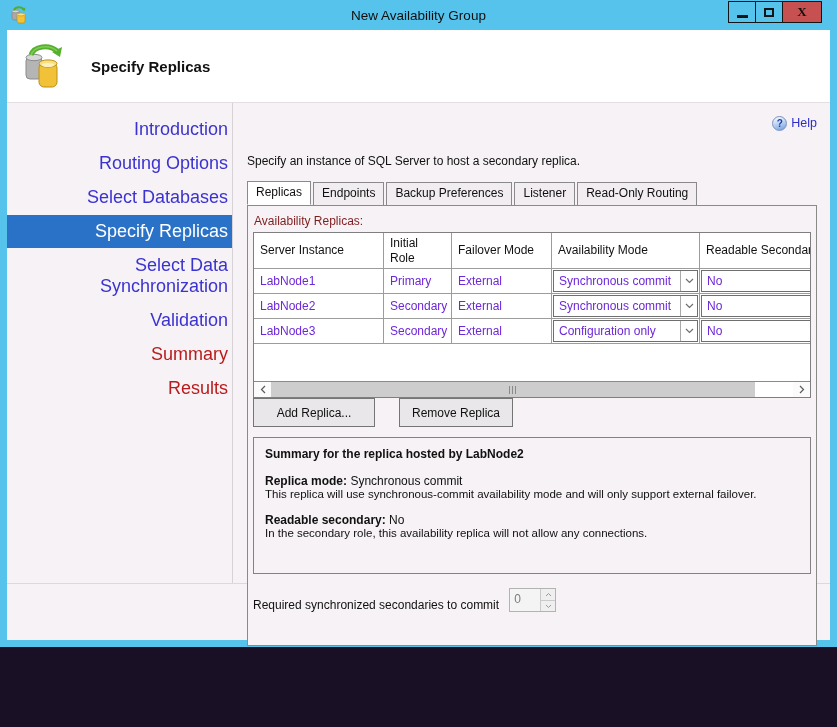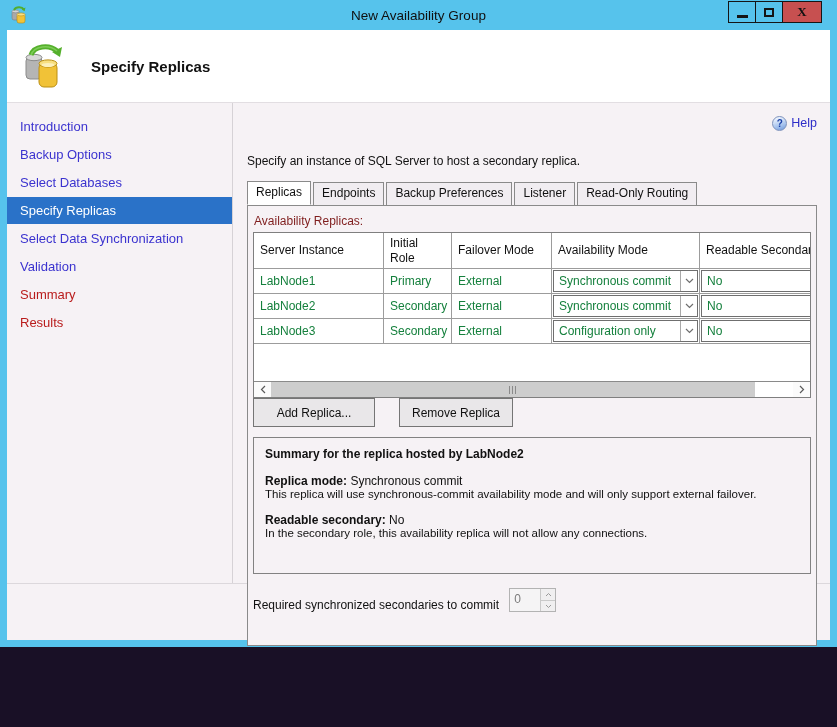--- a/index.html
+++ b/index.html
@@ -26,21 +26,21 @@
   .glyph-min { width:11px; height:3px; background:#151515; margin-top:8px; }
   .glyph-max { width:10px; height:9px; border:2px solid #151515; background:transparent; }
   .glyph-close { font-weight:bold; font-size:13px; color:#121212; font-family:"Liberation Serif", serif; }
   
   .hdr { height:73px; background:#ffffff; display:flex; align-items:center; border-bottom:1px solid #e2dee2; flex:0 0 auto; }
   .hdr svg { margin-left:14px; }
   .hdr-title { font-size:15px; font-weight:bold; color:#111; margin-left:22px; }
   
   .bodyrow { flex:1 1 auto; display:flex; background:#f6f2f5; min-height:0; }
   .sidebar { width:226px; flex:0 0 auto; border-right:1px solid #d6d2d6; padding-top:10px; }
-  .nav-item { font-size:13px; padding:6px 4px 6px 13px; margin-bottom:1px; color:#3b33cf; cursor:default; }
+  .nav-item { font-size:18px; padding:6px 4px 6px 13px; margin-bottom:1px; color:#3b33cf; cursor:default;text-align:right; }
   .nav-item.selected { background:#2a72c8; color:#ffffff; }
   .nav-item.disabled { color:#b91c1c; }
   .content { flex:1 1 auto; padding:0 13px 0 14px; position:relative; min-width:0; }
   .help-row { height:32px; display:flex; justify-content:flex-end; align-items:center; padding-top:8px; }
   .help-link { display:flex; align-items:center; gap:4px; font-size:12.5px; color:#2d2dc8; }
   .help-ico { width:15px; height:15px; border-radius:50%; border:1px solid #7d92bc;
               background:linear-gradient(160deg,#f2f7ff 10%,#9dbceb 70%,#6e97d8);
               color:#1d43a8; font-size:10px; font-weight:bold; display:flex; align-items:center; justify-content:center; }
   .instruction { margin-top:19px; font-size:12px; font-weight:normal; color:#111; }
   
@@ -51,21 +51,21 @@
   .panel { border:1px solid #8a8a8a; background:#f6f2f5; padding:6px 5px 0 5px; height:441px; position:relative; z-index:1; }
   .ar-label { font-size:12px; color:#7f1d1d; margin:2px 0 4px 1px; }
   
   .tbl-wrap { border:1px solid #7f7f7f; background:#ffffff; height:166px; display:flex; flex-direction:column; overflow:hidden; }
   .thead, .trow { display:grid; grid-template-columns:130px 68px 100px 148px 150px; min-width:596px; }
   .thead { height:36px; }
   .thead .th { border-right:1px solid #9c9c9c; border-bottom:1px solid #9c9c9c;
                font-size:12px; color:#111; display:flex; align-items:center; padding:2px 6px; line-height:1.25; }
   .trow { height:25px; }
   .trow .td { border-right:1px solid #9c9c9c; border-bottom:1px solid #9c9c9c;
-              font-size:12px; color:#15803d; display:flex; align-items:center; padding:2px 6px; overflow:hidden; white-space:nowrap; }
+              font-size:12px; color:#6d28d9; display:flex; align-items:center; padding:2px 6px; overflow:hidden; white-space:nowrap; }
   .td.combo-cell { padding:1px; }
   .combo { flex:1 1 auto; height:100%; border:1px solid #6f6f6f; background:#ffffff;
            display:flex; align-items:center; overflow:hidden; }
   .combo .cval { flex:1 1 auto; padding:0 5px; white-space:nowrap; overflow:hidden; }
   .combo .chev { flex:0 0 17px; height:100%; border-left:1px solid #a9a9a9; display:flex; align-items:center; justify-content:center; }
   .tbl-space { flex:1 1 auto; background:#ffffff; }
   
   .hscroll { flex:0 0 16px; border-top:1px solid #8a8a8a; display:flex; background:#ffffff; }
   .sb-btn { flex:0 0 17px; display:flex; align-items:center; justify-content:center; background:#fbfbfb; }
   .sb-thumb { flex:0 0 87%; background:#cdcdcd; display:flex; align-items:center; justify-content:center; gap:2px; }
@@ -135,21 +135,21 @@
       <path d="M41 5 L39 15 L31 10 Z" fill="#55b02c"></path>
       <path d="M10 13 C 13 4, 28 2, 36 9" stroke="#8fd96a" stroke-width="1.5" fill="none" opacity="0.7"></path>
     </svg>
     <div class="hdr-title">Specify Replicas</div>
   </div>
 
   <div class="bodyrow">
 
     <div class="sidebar">
       <div class="nav-item">Introduction</div>
-      <div class="nav-item">Backup Options</div>
+      <div class="nav-item">Routing Options</div>
       <div class="nav-item">Select Databases</div>
       <div class="nav-item selected">Specify Replicas</div>
       <div class="nav-item">Select Data Synchronization</div>
       <div class="nav-item">Validation</div>
       <div class="nav-item disabled">Summary</div>
       <div class="nav-item disabled">Results</div>
     </div>
 
     <div class="content">
       <div class="help-row">

